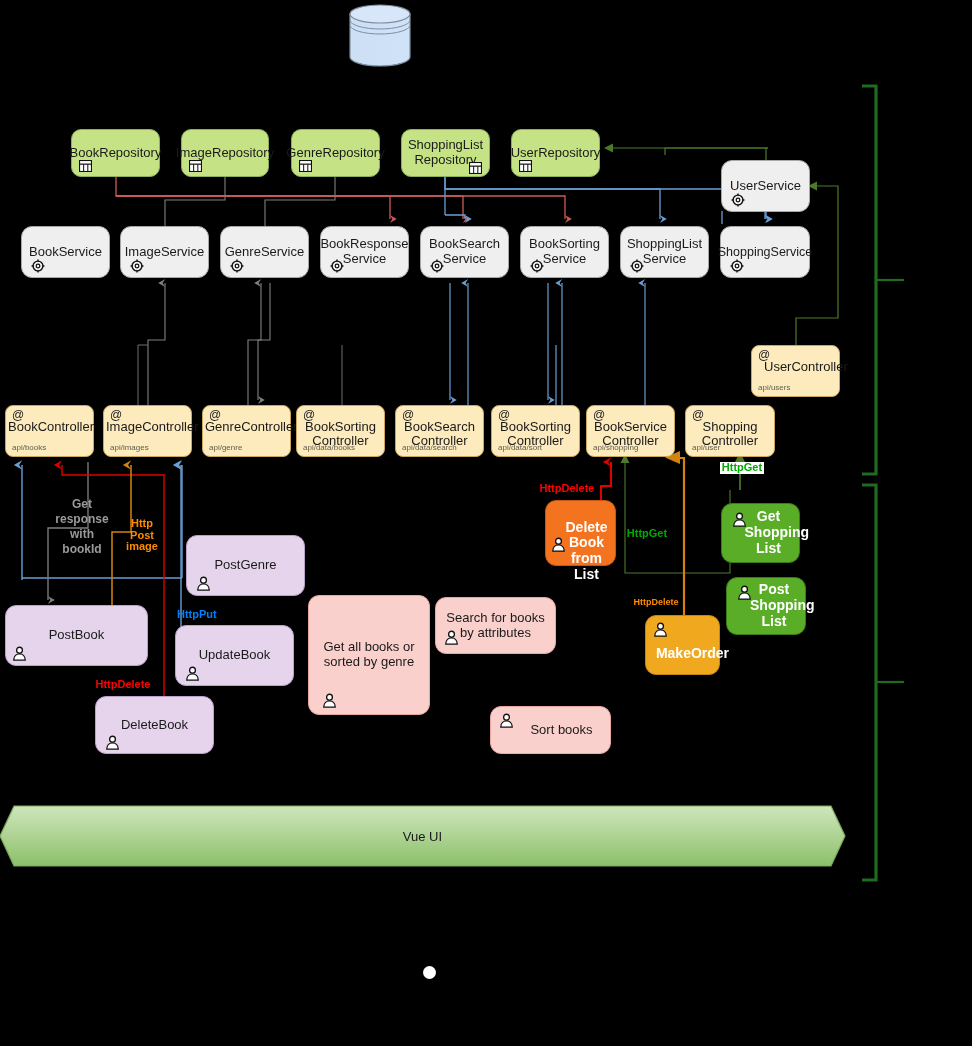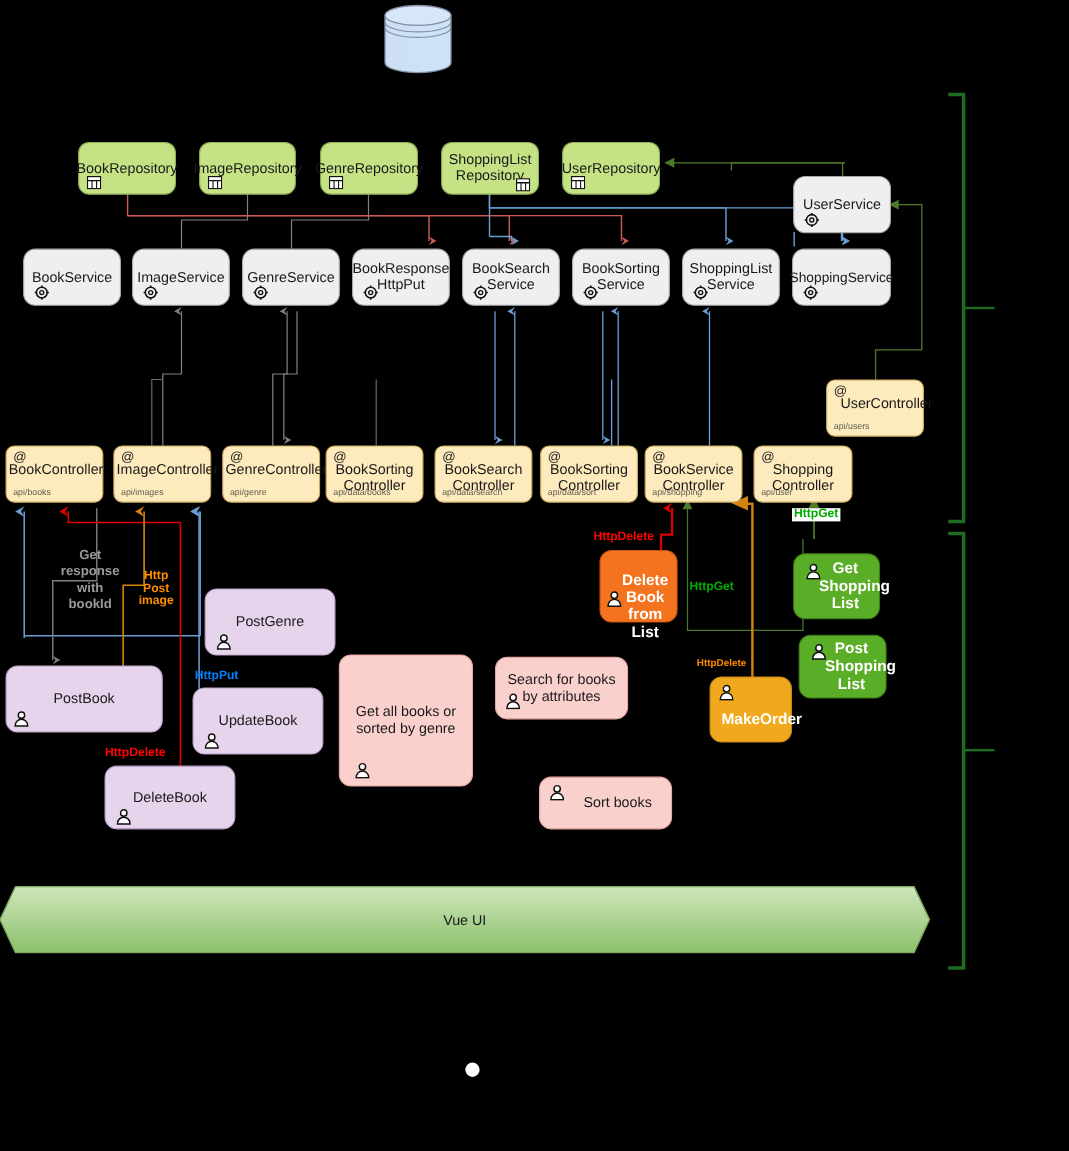--- a/index.html
+++ b/index.html
@@ -251,21 +251,21 @@
     <circle cx="8" cy="8" r="2.1" fill="none" stroke="#111" stroke-width="1.4"></circle>
     <g stroke="#111" stroke-width="1.6">
         <line x1="8" y1="0.6" x2="8" y2="3"></line>
         <line x1="8" y1="13" x2="8" y2="15.4"></line>
         <line x1="0.6" y1="8" x2="3" y2="8"></line>
         <line x1="13" y1="8" x2="15.4" y2="8"></line>
       </g>
   </svg>
 </div>
 <div class="node svc" style="left:320px;top:226px;width:89px;height:52px;">
-  <span>BookResponse HttpPut</span>
+  <span>BookResponse Service</span>
   <svg class="gear" viewBox="0 0 16 16">
     <circle cx="8" cy="8" r="5.6" fill="none" stroke="#111" stroke-width="1.6"></circle>
     <circle cx="8" cy="8" r="2.1" fill="none" stroke="#111" stroke-width="1.4"></circle>
     <g stroke="#111" stroke-width="1.6">
         <line x1="8" y1="0.6" x2="8" y2="3"></line>
         <line x1="8" y1="13" x2="8" y2="15.4"></line>
         <line x1="0.6" y1="8" x2="3" y2="8"></line>
         <line x1="13" y1="8" x2="15.4" y2="8"></line>
       </g>
   </svg>
@@ -410,21 +410,21 @@
     <path d="M1.9,15 C1.9,10.6 5,8.4 8,8.4 C11,8.4 14.1,10.6 14.1,15 Z" fill="#fff" stroke="#111" stroke-width="1.4"></path>
   </svg>
 </div>
 <div class="node uc uc-pink" style="left:308px;top:595px;width:122px;height:120px;">
   <span style="max-width:104px;">Get all books or sorted by genre</span>
   <svg class="actor" viewBox="0 0 16 16" style="left:13px;bottom:6px;">
     <circle cx="8" cy="4.4" r="3.1" fill="#fff" stroke="#111" stroke-width="1.4"></circle>
     <path d="M1.9,15 C1.9,10.6 5,8.4 8,8.4 C11,8.4 14.1,10.6 14.1,15 Z" fill="#fff" stroke="#111" stroke-width="1.4"></path>
   </svg>
 </div>
-<div class="node uc uc-pink" style="left:450px;top:597px;width:121px;height:57px;">
+<div class="node uc uc-pink" style="left:435px;top:597px;width:121px;height:57px;">
   <span style="max-width:105px;">Search for books by attributes</span>
   <svg class="actor" viewBox="0 0 16 16" style="left:8px;bottom:8px;">
     <circle cx="8" cy="4.4" r="3.1" fill="#fff" stroke="#111" stroke-width="1.4"></circle>
     <path d="M1.9,15 C1.9,10.6 5,8.4 8,8.4 C11,8.4 14.1,10.6 14.1,15 Z" fill="#fff" stroke="#111" stroke-width="1.4"></path>
   </svg>
 </div>
 <div class="node uc uc-pink" style="left:490px;top:706px;width:121px;height:48px;">
   <span style="padding-left:22px;">Sort books</span>
   <svg class="actor" viewBox="0 0 16 16" style="left:8px;top:6px;">
     <circle cx="8" cy="4.4" r="3.1" fill="#fff" stroke="#111" stroke-width="1.4"></circle>

